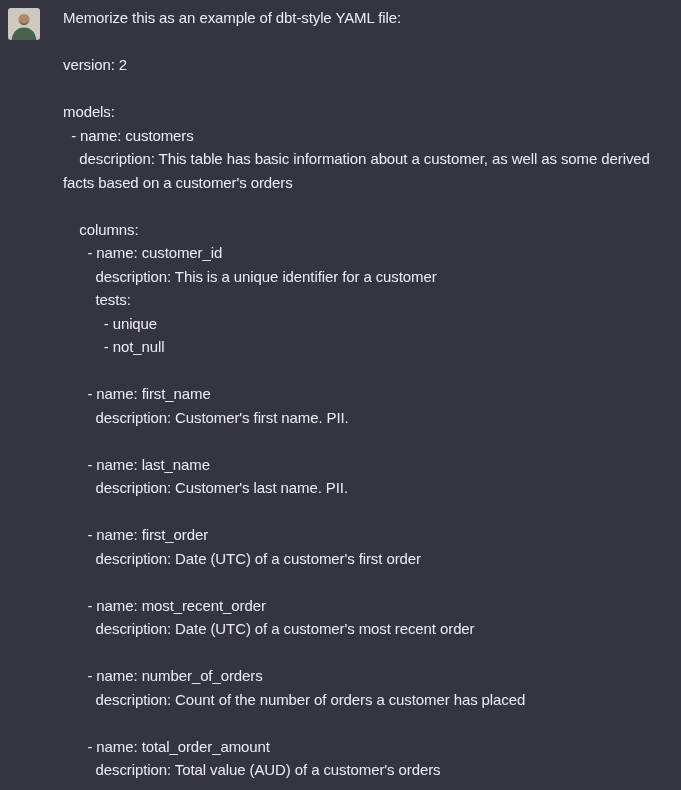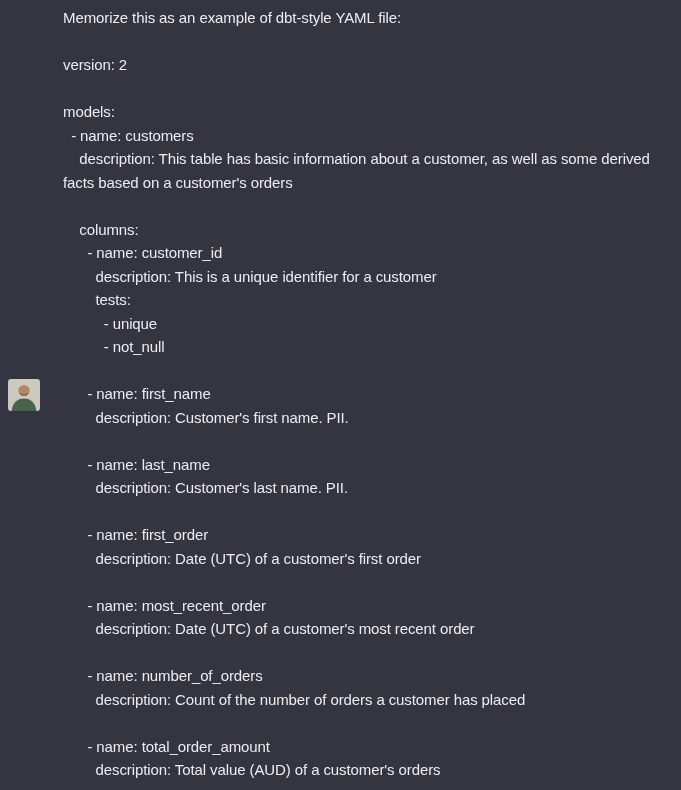--- a/index.html
+++ b/index.html
@@ -14,21 +14,21 @@
     font-family: "Liberation Sans", sans-serif;
     overflow: hidden;
   }
   .chat {
     width: 681px;
     height: 790px;
     background: #343541;
   }
   .message {
     display: flex;
-    align-items: center;
+    align-items: flex-start;
     padding: 8px 8px 0 8px;
   }
   .avatar {
     width: 32px;
     height: 32px;
     border-radius: 3px;
     overflow: hidden;
     flex: 0 0 32px;
     margin-right: 23px;
   }

